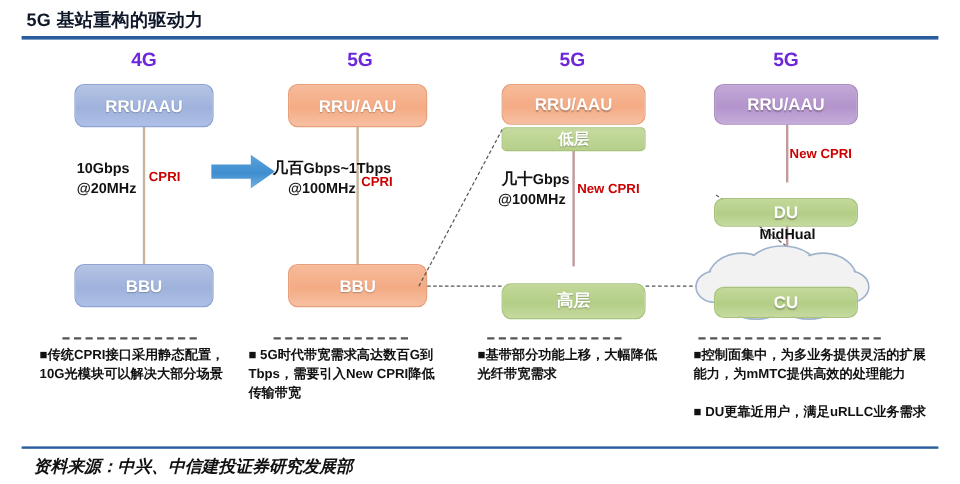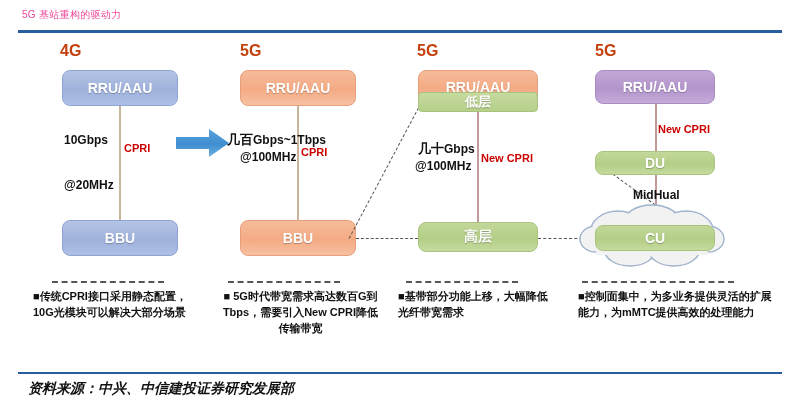--- a/index.html
+++ b/index.html
@@ -8,42 +8,42 @@
     background:#ffffff;
     font-family:"Liberation Sans","DejaVu Sans",sans-serif;
     overflow:hidden;
     position:relative;
   }
   #root{position:relative;width:800px;height:403px;}
 
   
   .page-title{
     position:absolute;left:22px;top:8px;
-    font-size:10px;font-weight:normal;color:#ec4899;
+    font-size:15px;font-weight:bold;color:#0f172a;
     letter-spacing:.3px;white-space:nowrap;
   }
   .title-rule{
     position:absolute;left:18px;top:30px;width:764px;height:3px;
     background:#2a5d9e;
   }
   .footer-rule{
     position:absolute;left:18px;top:372px;width:764px;height:2px;
     background:#2a5d9e;
   }
   .footer-text{
     position:absolute;left:28px;top:380px;
     font-family:"Liberation Serif","DejaVu Serif",serif;
     font-style:italic;font-weight:bold;font-size:14px;color:#111;
     white-space:nowrap;
   }
 
   
   .col-head{
-    position:absolute;width:120px;
-    font-size:16px;font-weight:bold;color:#c2410c;
+    position:absolute;width:120px;text-align:center;
+    font-size:16px;font-weight:bold;color:#6d28d9;
   }
 
   
   .node{
     position:absolute;border-radius:8px;
     display:flex;align-items:center;justify-content:center;
     color:#ffffff;font-weight:bold;font-size:14px;
     text-shadow:0 1px 1px rgba(0,0,0,.25);
     box-sizing:border-box;
   }
@@ -55,20 +55,21 @@
     background:linear-gradient(180deg,#f6bb9a 0%,#f4ab84 55%,#f7c0a2 100%);
     border:1px solid #e8a07c;
   }
   .node.purple{
     background:linear-gradient(180deg,#c2a8d6 0%,#b394cc 55%,#c4abd8 100%);
     border:1px solid #a98cc2;
   }
   .node.green{
     background:linear-gradient(180deg,#c3d89a 0%,#b3ce86 55%,#c6da9f 100%);
     border:1px solid #a8c47c;
+    margin-top:14px;
   }
   .node.green-sub{
     background:linear-gradient(180deg,#c6da9f 0%,#b6d08a 100%);
     border:1px solid #a8c47c;
     border-radius:4px;font-size:13px;
   }
 
   
   .vline{position:absolute;width:1.5px;background:#c9b59b;}
   .vline.pink{background:#c39a9a;}
@@ -104,21 +105,21 @@
 
   <div class="col-head" style="left:60px;top:42px;">4G</div>
   <div class="col-head" style="left:240px;top:42px;">5G</div>
   <div class="col-head" style="left:417px;top:42px;">5G</div>
   <div class="col-head" style="left:595px;top:42px;">5G</div>
 
   <div class="vline" style="left:119px;top:104px;height:118px;"></div>
   <div class="node blue" style="left:62px;top:70px;width:116px;height:36px;">RRU/AAU</div>
   <div class="node blue" style="left:62px;top:220px;width:116px;height:36px;">BBU</div>
   <div class="lbl bold" style="left:64px;top:133px;">10Gbps</div>
-  <div class="lbl bold" style="left:64px;top:150px;margin-top:28px;">@20MHz</div>
+  <div class="lbl bold" style="left:64px;top:150px;">@20MHz</div>
   <div class="lbl-red" style="left:124px;top:142px;">CPRI</div>
 
   <div class="arrow-wrap">
     <svg width="54" height="30" viewBox="0 0 54 30">
       <defs>
         <linearGradient id="agrad" x1="0" y1="0" x2="0" y2="1">
           <stop offset="0%" stop-color="#5ba3dc"></stop>
           <stop offset="55%" stop-color="#3f8ed0"></stop>
           <stop offset="100%" stop-color="#6fb0e0"></stop>
         </linearGradient>
@@ -182,20 +183,21 @@
   <div class="node green" style="left:595px;top:151px;width:120px;height:24px;">DU</div>
   <div class="lbl-red" style="left:658px;top:123px;">New CPRI</div>
   <div class="lbl bold" style="left:633px;top:188px;">MidHual</div>
 
   <div class="bullet-sep" style="left:52px;top:281px;width:112px;"></div>
   <div class="bullet-sep" style="left:228px;top:281px;width:112px;"></div>
   <div class="bullet-sep" style="left:406px;top:281px;width:112px;"></div>
   <div class="bullet-sep" style="left:582px;top:281px;width:152px;"></div>
 
   <div class="bullet-box" style="left:33px;top:288px;width:160px;">■传统CPRI接口采用静态配置，10G光模块可以解决大部分场景</div>
-  <div class="bullet-box" style="left:218px;top:288px;width:165px;text-align:center;">■ 5G时代带宽需求高达数百G到Tbps，需要引入New CPRI降低传输带宽</div>
+  <div class="bullet-box" style="left:207px;top:288px;width:165px;">■ 5G时代带宽需求高达数百G到Tbps，需要引入New CPRI降低传输带宽</div>
   <div class="bullet-box" style="left:398px;top:288px;width:160px;">■基带部分功能上移，大幅降低光纤带宽需求</div>
   <div class="bullet-box" style="left:578px;top:288px;width:200px;">■控制面集中，为多业务提供灵活的扩展能力，为mMTC提供高效的处理能力</div>
+  <div class="bullet-box" style="left:578px;top:336px;width:200px;">■ DU更靠近用户，满足uRLLC业务需求</div>
 
   <div class="footer-rule"></div>
   <div class="footer-text">资料来源：中兴、中信建投证券研究发展部</div>
 
 </div>
 
 </body></html>

